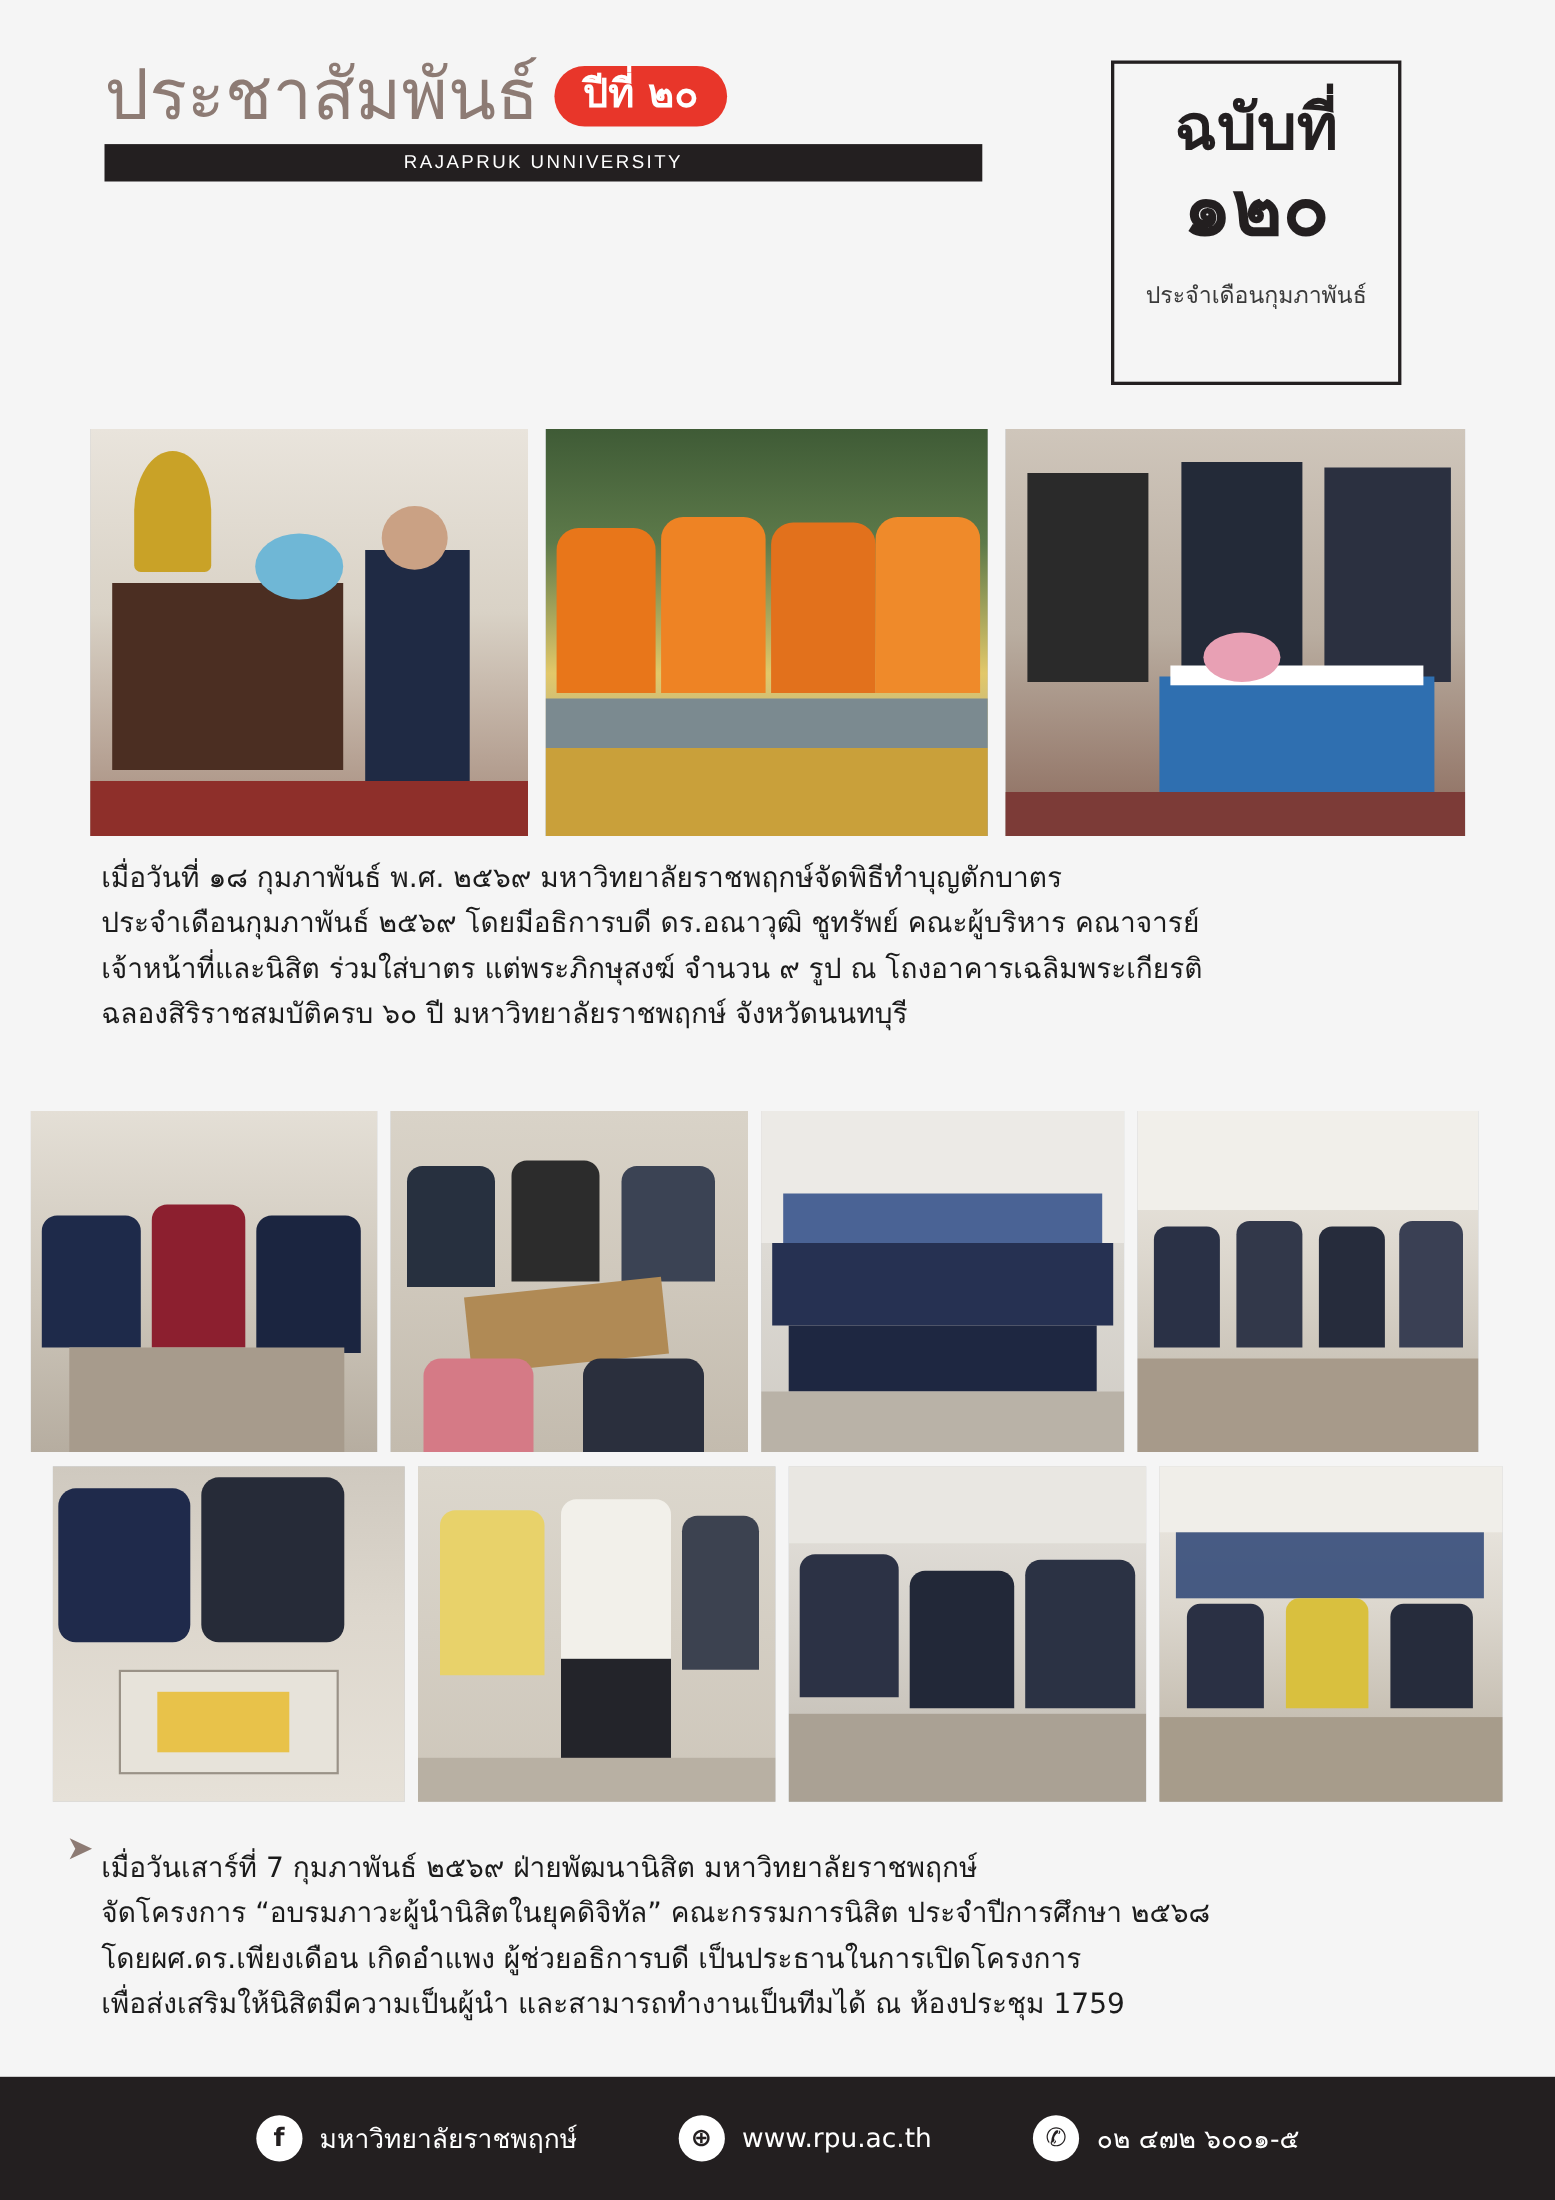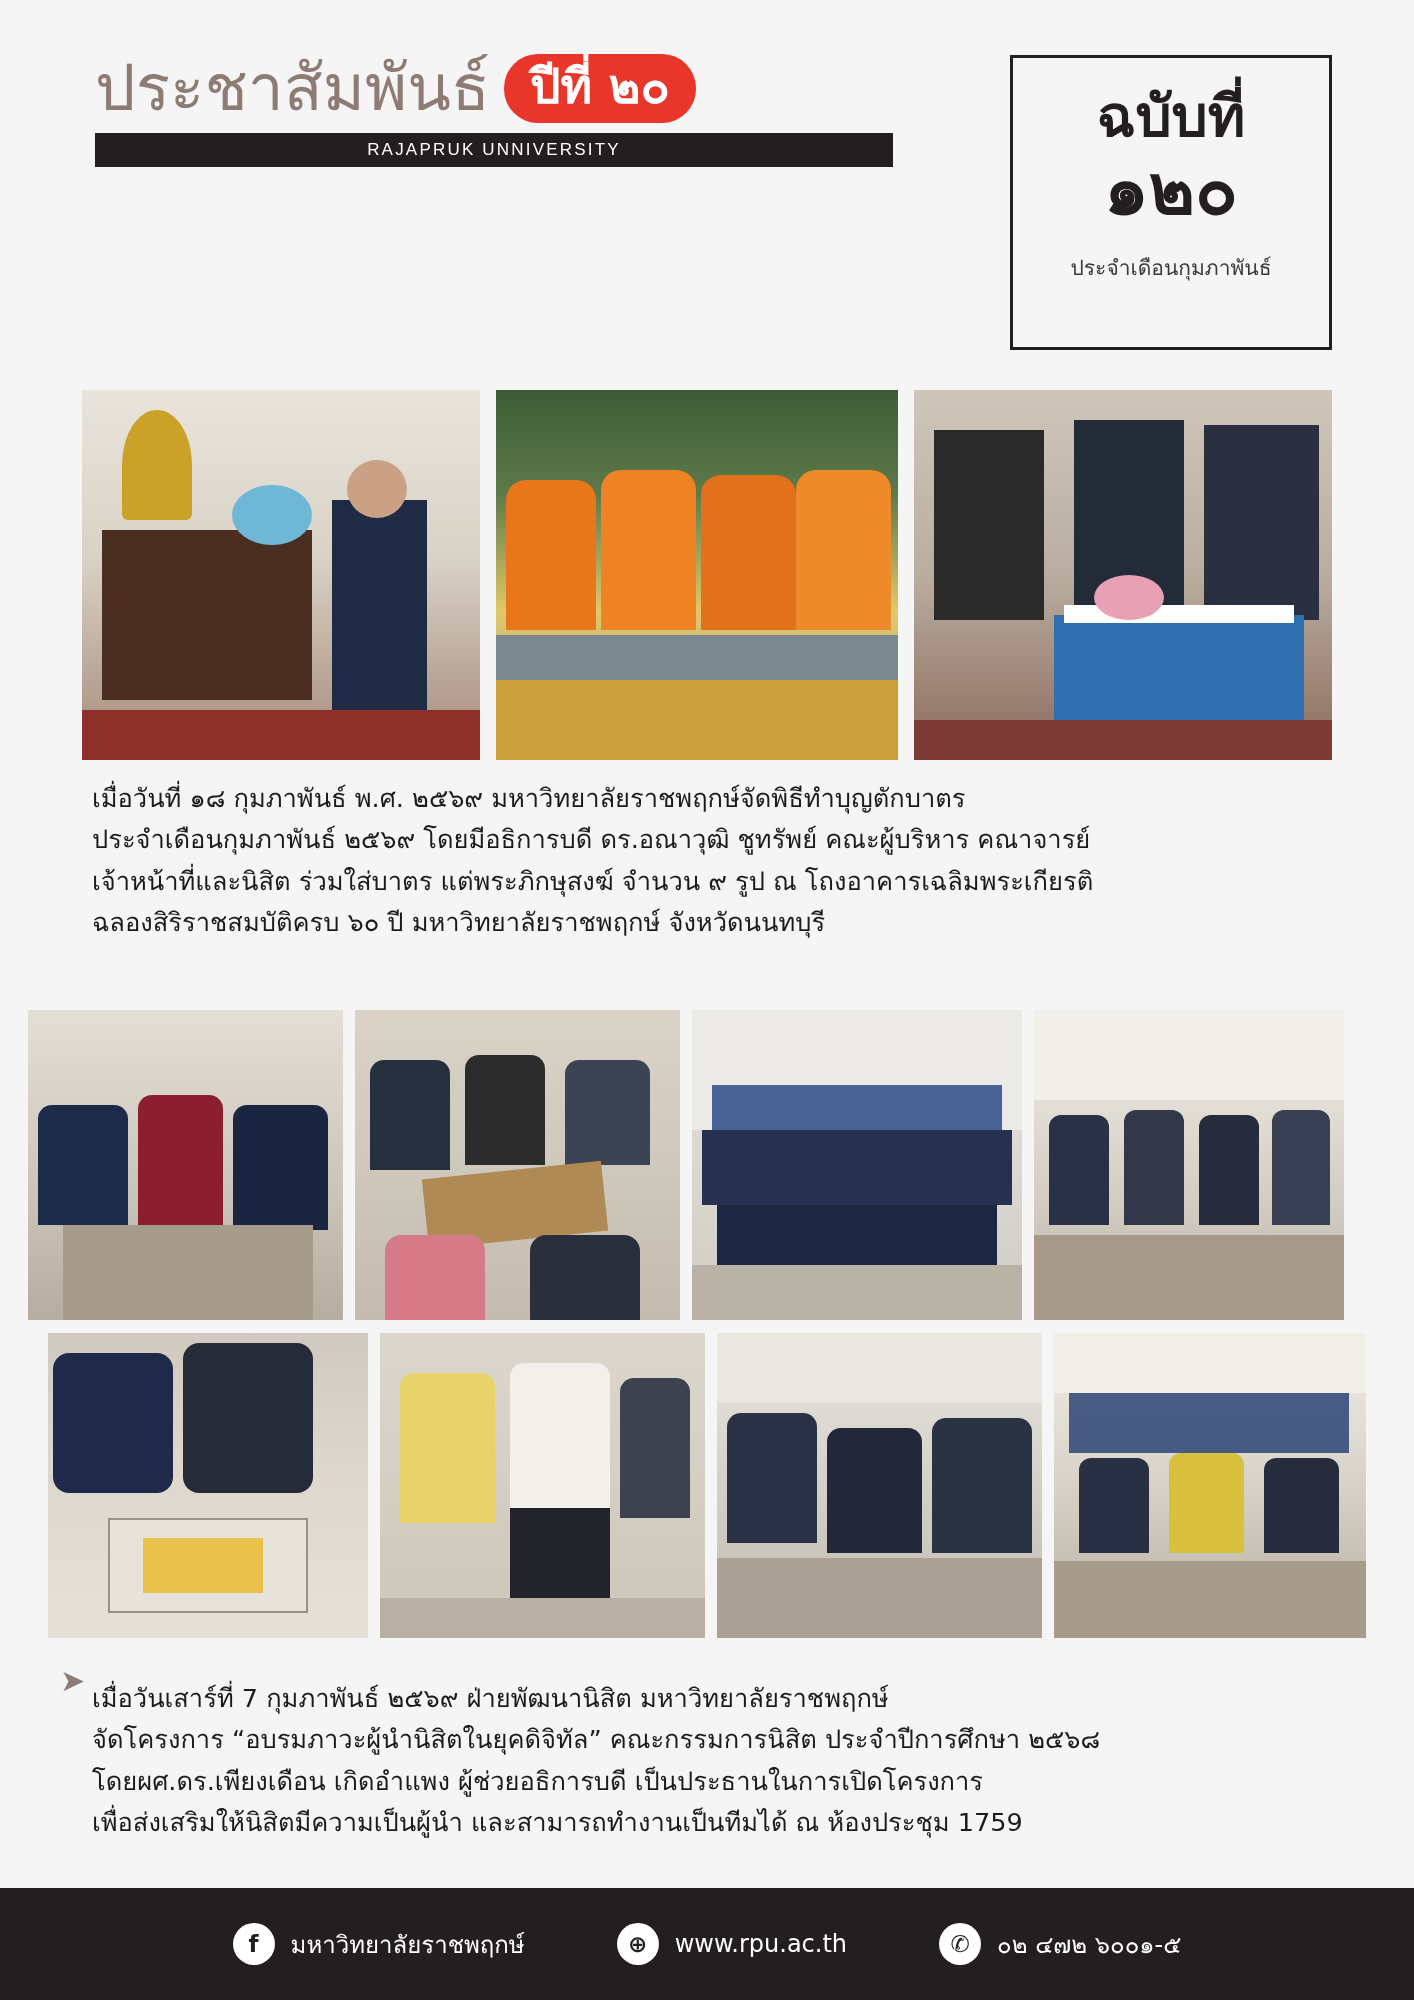--- a/index.html
+++ b/index.html
@@ -53,21 +53,21 @@
     color: #8d7b74;
     margin: 0;
     white-space: nowrap;
     text-align: center;
   }
   .year-badge {
     margin-left: 14px;
     background: #e8362a;
     color: #ffffff;
     font-weight: bold;
-    font-size: 48px;
+    font-size: 36px;
     padding: 6px 26px 10px 26px;
     border-radius: 34px;
     white-space: nowrap;
     line-height: 1.1;
   }
   .mast-bar {
     margin-top: 10px;
     background: #231f20;
     height: 34px;
     width: 798px;
@@ -79,21 +79,21 @@
     color: #ffffff;
     font-size: 17px;
     letter-spacing: 2.2px;
     font-family: "Liberation Sans", sans-serif;
   }
 
   .issue-box {
     position: absolute;
     left: 1010px;
     top: 55px;
-    width: 322px;
+    width: 264px;
     height: 295px;
     border: 3px solid #231f20;
     text-align: center;
     background: #f5f5f5;
   }
   .issue-label {
     font-weight: bold;
     font-size: 57px;
     color: #231f20;
     margin-top: 26px;

